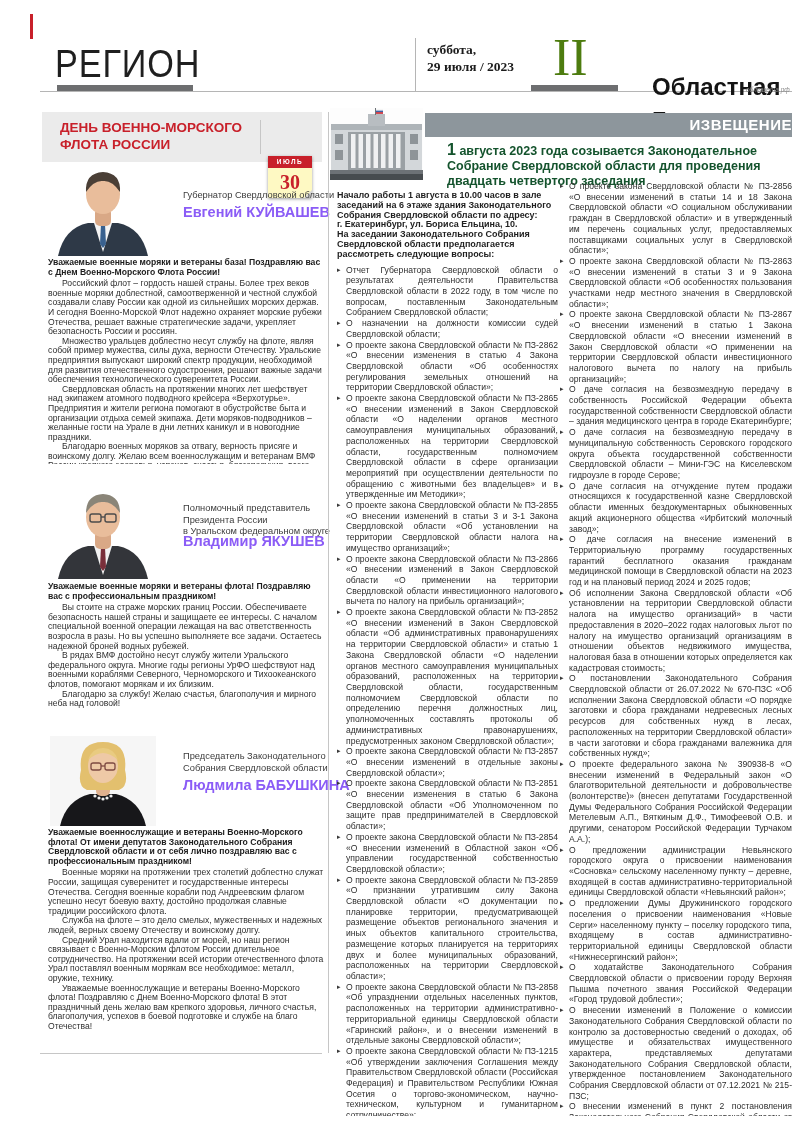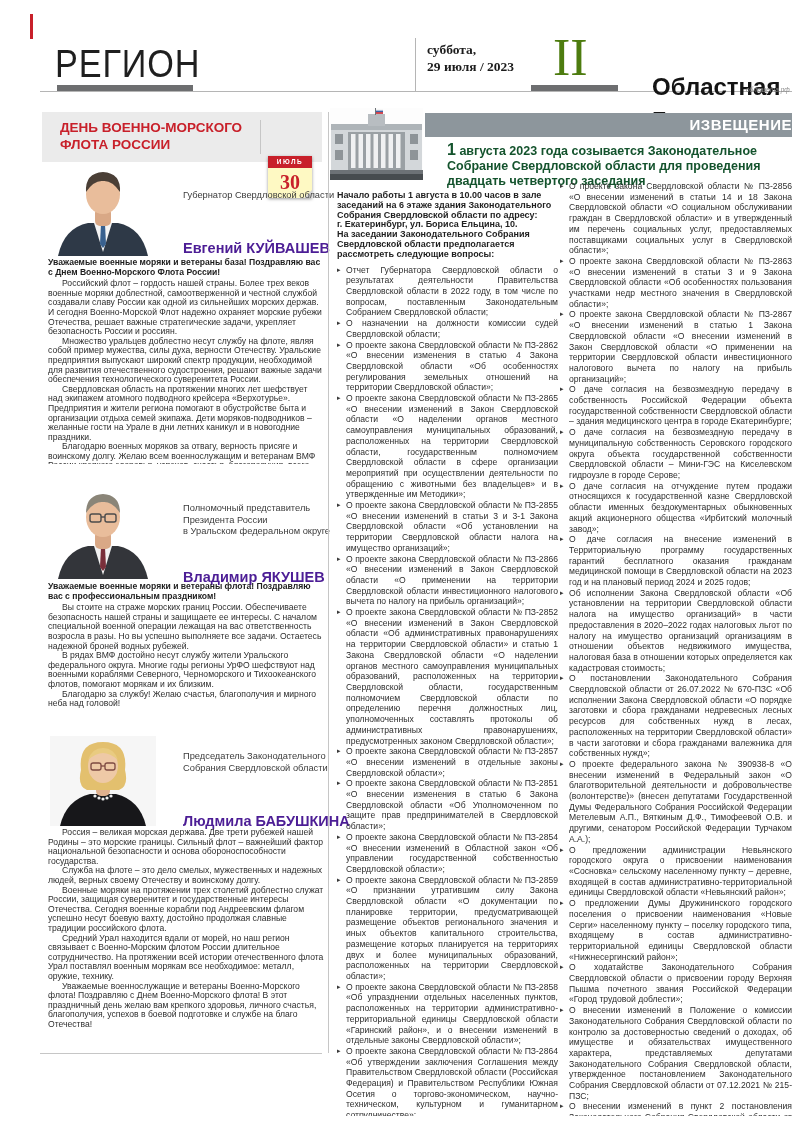--- a/index.html
+++ b/index.html
@@ -37,21 +37,21 @@
                     letter-spacing:1.5px; text-align:center; height:12px; line-height:12px; }
   .calendar-day { color:#c8202a; font-weight:bold; font-family:"Liberation Serif", serif;
                   font-size:20px; text-align:center; line-height:28px; }
   .calendar-curl { position:absolute; right:0; bottom:0; width:0; height:0;
                    border-left:8px solid transparent; border-bottom:8px solid #d6d6d6; }
 
   
   .g-photo { width:106px; height:90px; left:50px; }
   .g-photo svg { width:100%; height:100%; display:block; }
   .g-role { left:183px; font-size:9.3px; line-height:11.5px; color:#3c3c3c; white-space:pre-line; }
-  .g-name { left:183px; font-size:14.5px; font-weight:bold; color:#4c1d95;margin-top:36px; }
+  .g-name { left:183px; font-size:14.5px; font-weight:bold; color:#8b5cf6; }
   .g-msg { left:48px; width:276px; overflow:hidden; font-size:8.6px; line-height:9.6px; color:#2e2e2e; }
   .g-msg .lead { font-weight:bold; margin-bottom:2px; color:#1d1d1d; }
   .g-msg p.gp { text-indent:14px; }
   .vline-left { left:328px; top:112px; width:1px; height:941px; background:#c6c6c6; }
   .left-bottom-rule { left:40px; top:1053px; width:282px; height:1px; background:#c6c6c6; }
 
   
   .building { left:330px; top:108px; width:93px; height:72px; }
   .building svg { width:100%; height:100%; display:block; }
   .notice-bar { left:425px; top:113px; width:367px; height:24px; background:#8d969c; color:#fff;
@@ -164,25 +164,25 @@
       <circle cx="49" cy="62" r="1.6" fill="#efefef"></circle>
     <circle cx="53" cy="63" r="1.6" fill="#efefef"></circle>
       <circle cx="57" cy="62" r="1.6" fill="#efefef"></circle>
     <circle cx="61" cy="60" r="1.6" fill="#efefef"></circle>
   </svg>
 </div>
 <div class="abs g-role" style="top:751px">Председатель Законодательного
 Собрания Свердловской области</div>
 <div class="abs g-name" style="top:777px">Людмила БАБУШКИНА</div>
 <div class="abs g-msg" style="top:828px;height:218px">
+  <p class="lead">Уважаемые военнослужащие и ветераны Военно-Морского флота! От имени депутатов Законодательного Собрания Свердловской области и от себя лично поздравляю вас с профессиональным праздником!</p>
   <div>
 
-  <p class="gp">Россия – великая морская держава. Две трети рубежей нашей Родины – это морские границы. Сильный флот – важнейший фактор национальной безопасности и основа обороноспособности государства.</p>
+      <p class="gp">Военные моряки на протяжении трех столетий доблестно служат России, защищая суверенитет и государственные интересы Отечества. Сегодня военные корабли под Андреевским флагом успешно несут боевую вахту, достойно продолжая славные традиции российского флота.</p>
       <p class="gp">Служба на флоте – это дело смелых, мужественных и надежных людей, верных своему Отечеству и воинскому долгу.</p>
-      <p class="gp">Военные моряки на протяжении трех столетий доблестно служат России, защищая суверенитет и государственные интересы Отечества. Сегодня военные корабли под Андреевским флагом успешно несут боевую вахту, достойно продолжая славные традиции российского флота.</p>
       <p class="gp">Средний Урал находится вдали от морей, но наш регион связывает с Военно-Морским флотом России длительное сотрудничество. На протяжении всей истории отечественного флота Урал поставлял военным морякам все необходимое: металл, оружие, технику.</p>
       <p class="gp">Уважаемые военнослужащие и ветераны Военно-Морского флота! Поздравляю с Днем Военно-Морского флота! В этот праздничный день желаю вам крепкого здоровья, личного счастья, благополучия, успехов в боевой подготовке и службе на благо Отечества!</p>
     </div>
 </div>
 
 <div class="abs vline-left"></div>
 <div class="abs left-bottom-rule"></div>
 
 <div class="abs building">
   <svg viewBox="0 0 93 72">
@@ -232,21 +232,21 @@
       <div class="li">О проекте закона Свердловской области № ПЗ-2862 «О внесении изменения в статью 4 Закона Свердловской области «Об особенностях регулирования земельных отношений на территории Свердловской области»;</div>
       <div class="li">О проекте закона Свердловской области № ПЗ-2865 «О внесении изменений в Закон Свердловской области «О наделении органов местного самоуправления муниципальных образований, расположенных на территории Свердловской области, государственным полномочием Свердловской области в сфере организации мероприятий при осуществлении деятельности по обращению с животными без владельцев» и в утвержденные им Методики»;</div>
       <div class="li">О проекте закона Свердловской области № ПЗ-2855 «О внесении изменений в статьи 3 и 3-1 Закона Свердловской области «Об установлении на территории Свердловской области налога на имущество организаций»;</div>
       <div class="li">О проекте закона Свердловской области № ПЗ-2866 «О внесении изменений в Закон Свердловской области «О применении на территории Свердловской области инвестиционного налогового вычета по налогу на прибыль организаций»;</div>
       <div class="li">О проекте закона Свердловской области № ПЗ-2852 «О внесении изменений в Закон Свердловской области «Об административных правонарушениях на территории Свердловской области» и статью 1 Закона Свердловской области «О наделении органов местного самоуправления муниципальных образований, расположенных на территории Свердловской области, государственным полномочием Свердловской области по определению перечня должностных лиц, уполномоченных составлять протоколы об административных правонарушениях, предусмотренных законом Свердловской области»;</div>
       <div class="li">О проекте закона Свердловской области № ПЗ-2857 «О внесении изменений в отдельные законы Свердловской области»;</div>
       <div class="li">О проекте закона Свердловской области № ПЗ-2851 «О внесении изменения в статью 6 Закона Свердловской области «Об Уполномоченном по защите прав предпринимателей в Свердловской области»;</div>
       <div class="li">О проекте закона Свердловской области № ПЗ-2854 «О внесении изменений в Областной закон «Об управлении государственной собственностью Свердловской области»;</div>
       <div class="li">О проекте закона Свердловской области № ПЗ-2859 «О признании утратившим силу Закона Свердловской области «О документации по планировке территории, предусматривающей размещение объектов регионального значения и иных объектов капитального строительства, размещение которых планируется на территориях двух и более муниципальных образований, расположенных на территории Свердловской области»;</div>
       <div class="li">О проекте закона Свердловской области № ПЗ-2858 «Об упразднении отдельных населенных пунктов, расположенных на территории административно-территориальной единицы Свердловской области «Гаринский район», и о внесении изменений в отдельные законы Свердловской области»;</div>
-      <div class="li">О проекте закона Свердловской области № ПЗ-2864 «Об утверждении заключения Соглашения между Правительством Свердловской области (Российская Федерация) и Правительством Республики Южная Осетия о торгово-экономическом, научно-техническом, культурном и гуманитарном сотрудничестве»;</div>
+      <div class="li">О проекте закона Свердловской области № ПЗ-1215 «Об утверждении заключения Соглашения между Правительством Свердловской области (Российская Федерация) и Правительством Республики Южная Осетия о торгово-экономическом, научно-техническом, культурном и гуманитарном сотрудничестве»;</div>
     </div>
 </div>
 
 <div class="abs col-right">
   <div class="agenda">
 
   <div class="li">О проекте закона Свердловской области № ПЗ-2856 «О внесении изменений в статьи 14 и 18 Закона Свердловской области «О социальном обслуживании граждан в Свердловской области» и в утвержденный им перечень социальных услуг, предоставляемых поставщиками социальных услуг в Свердловской области»;</div>
       <div class="li">О проекте закона Свердловской области № ПЗ-2863 «О внесении изменений в статьи 3 и 9 Закона Свердловской области «Об особенностях пользования участками недр местного значения в Свердловской области»;</div>
       <div class="li">О проекте закона Свердловской области № ПЗ-2867 «О внесении изменений в статью 1 Закона Свердловской области «О внесении изменений в Закон Свердловской области «О применении на территории Свердловской области инвестиционного налогового вычета по налогу на прибыль организаций»;</div>
       <div class="li">О даче согласия на безвозмездную передачу в собственность Российской Федерации объекта государственной собственности Свердловской области – здания медицинского центра в городе Екатеринбурге;</div>

